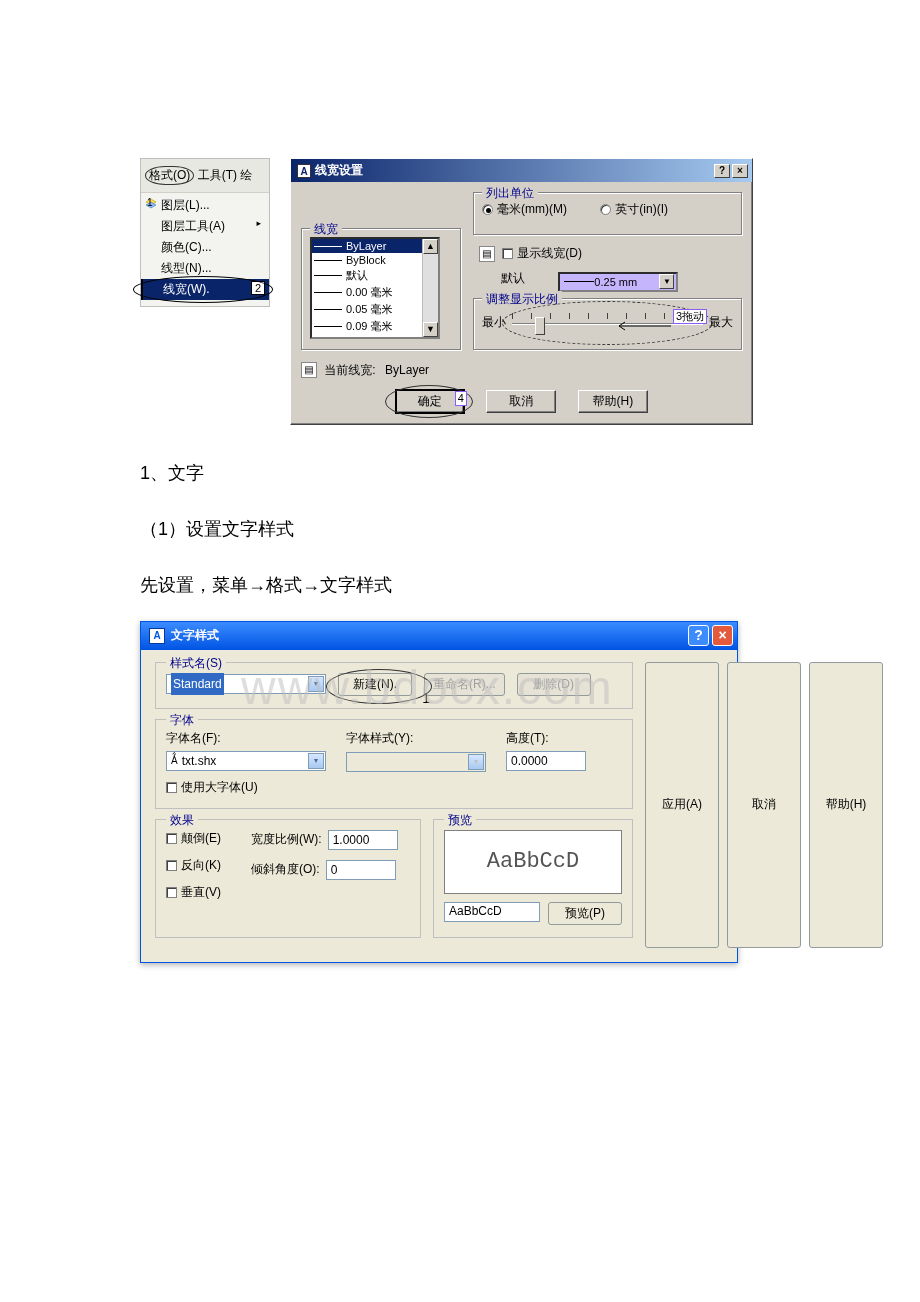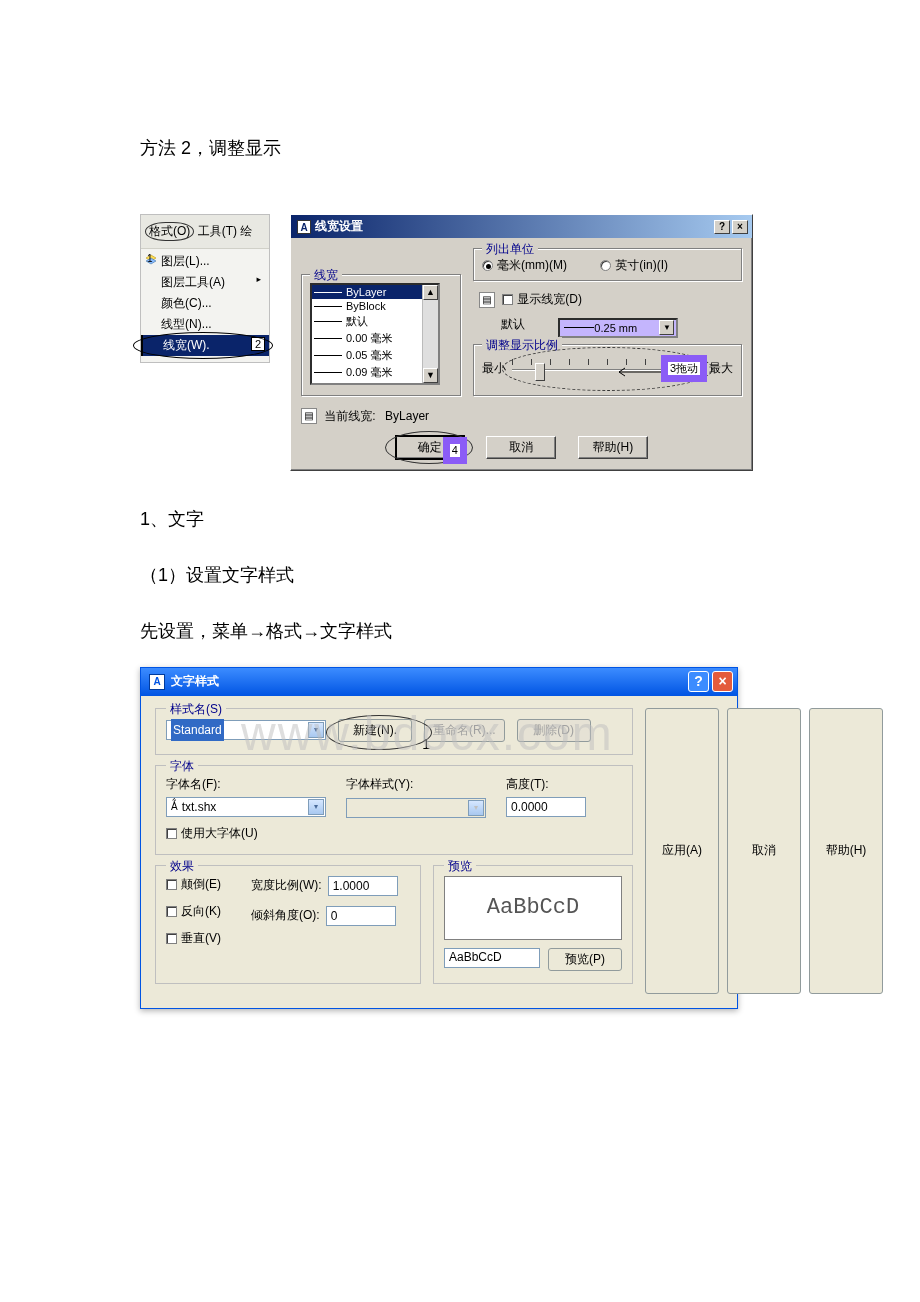--- a/index.html
+++ b/index.html
@@ -273,21 +273,21 @@
   }
   .annot-ellipse {
     position: absolute;
     border: 1.5px dashed #333;
     border-radius: 50%;
     pointer-events: none;
   }
   .annot-box {
     position: absolute;
     background: #fff;
-    border: 7px solid #8b5cf6;
+    border: 1px solid #8b5cf6;
     font-size: 11px;
     padding: 0 2px;
     line-height: 13px;
     z-index: 5;
   }
   .small-icon {
     display: inline-block;
     width: 16px; height: 16px;
     background: #fff;
     border: 1px solid #888;
@@ -409,21 +409,20 @@
     pointer-events: none;
     z-index: 10;
     white-space: nowrap;
   }
 </style>
 </head>
 <body>
 
 <div class="page">
 
-  <p class="body-text">方法 2，调整显示</p>
 
   <div class="row1">
 
     <div class="menu-panel">
       <div class="menu-top">
         <span class="circled">格式(O)</span>
         <span>工具(T)</span>
         <span>绘</span>
       </div>
       <div class="menu-items">
@@ -475,21 +474,21 @@
               <div class="list-item"><span class="line-sample"></span><span>0.05 毫米</span></div>
               <div class="list-item"><span class="line-sample"></span><span>0.09 毫米</span></div>
               <div class="scrollbar">
                 <div class="scrollbtn">▲</div>
                 <div class="scrollbtn">▼</div>
               </div>
             </div>
           </div>
 
           <div style="flex:1">
-            <div class="fieldset" style="padding-bottom:6px">
+            <div class="fieldset" style="padding-bottom:16px">
               <div class="legend">列出单位</div>
               <label class="radio" style="margin-right:30px"><span class="radio-dot checked"></span><span>毫米(mm)(M)</span></label>
               <label class="radio"><span class="radio-dot"></span><span>英寸(in)(I)</span></label>
             </div>
             <div style="padding:2px 6px 6px 6px">
               <span class="small-icon">▤</span>
               <label class="check"><span class="check-box"></span><span>显示线宽(D)</span></label>
               <div style="margin-top:8px;padding-left:22px">
                 <span>默认</span>
                 <span class="dropdown" style="margin-left:30px;min-width:120px">

